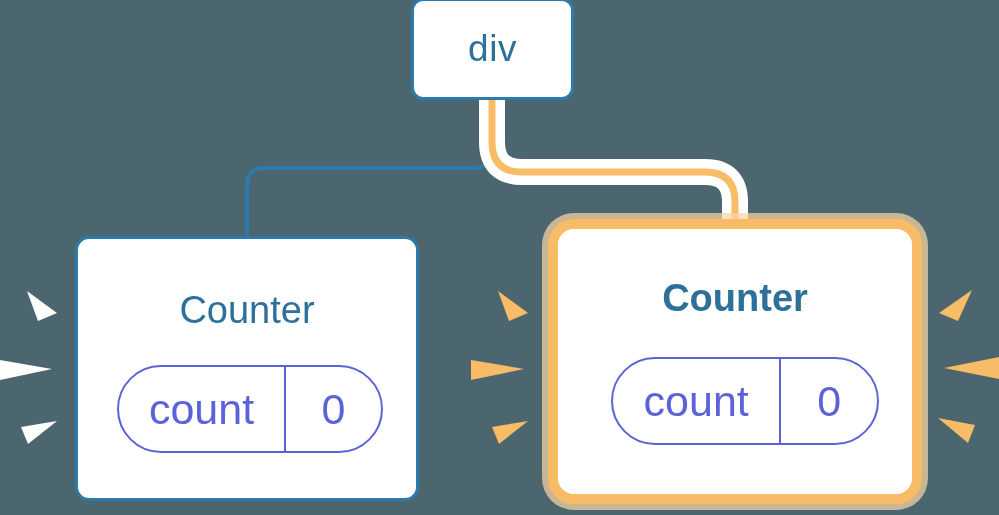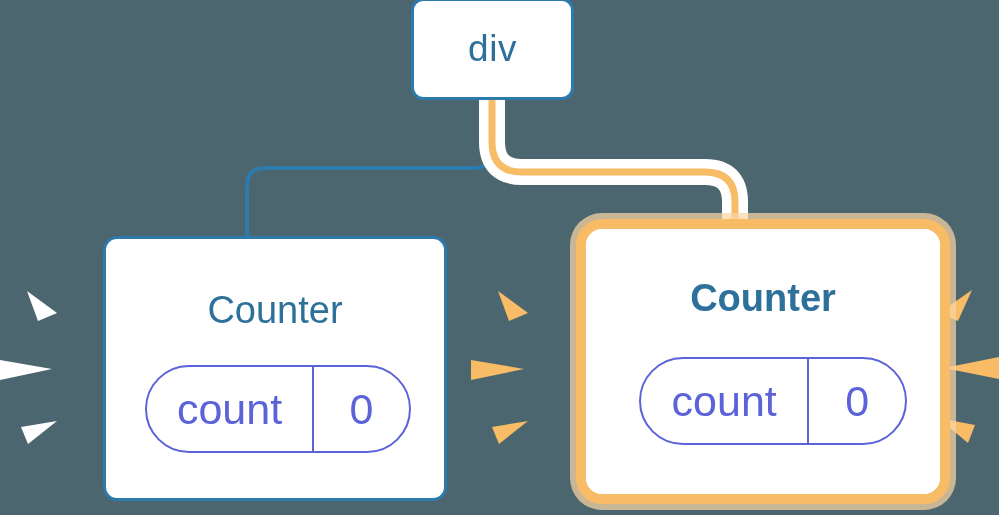--- a/index.html
+++ b/index.html
@@ -54,21 +54,20 @@
     color: #2d7099;
     letter-spacing: 0.5px;
   }
 
   
   .card {
     position: absolute;
     background: #ffffff;
     box-sizing: border-box;
     z-index: 5;
-    margin-left: 28px;
   }
   .card-plain {
     left: 75px;
     top: 236px;
     width: 344px;
     height: 265px;
     border: 3px solid #2d7aac;
     border-radius: 14px;
   }
   .card-highlight {

